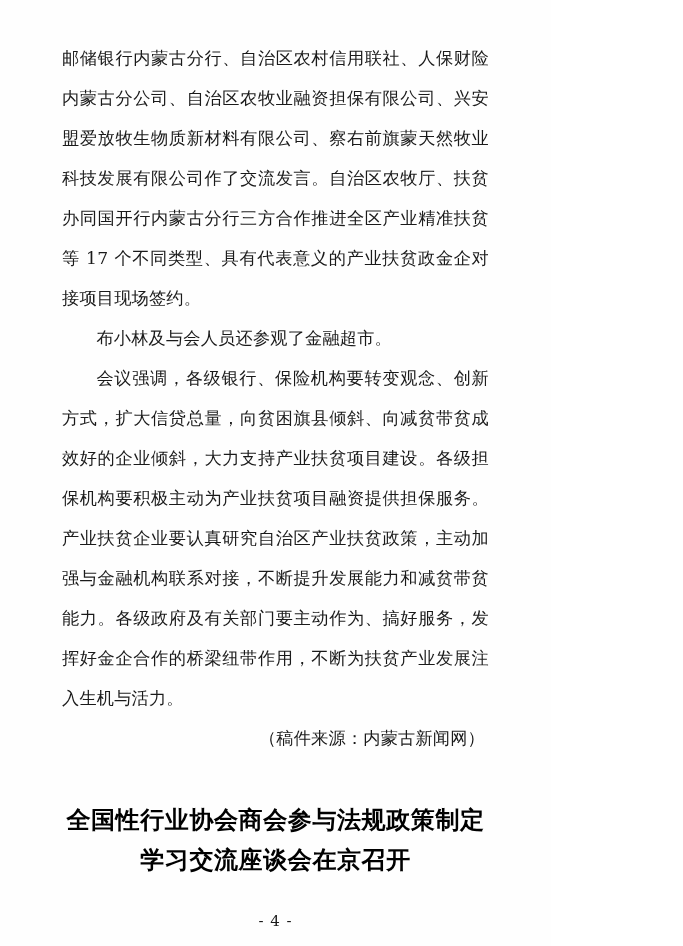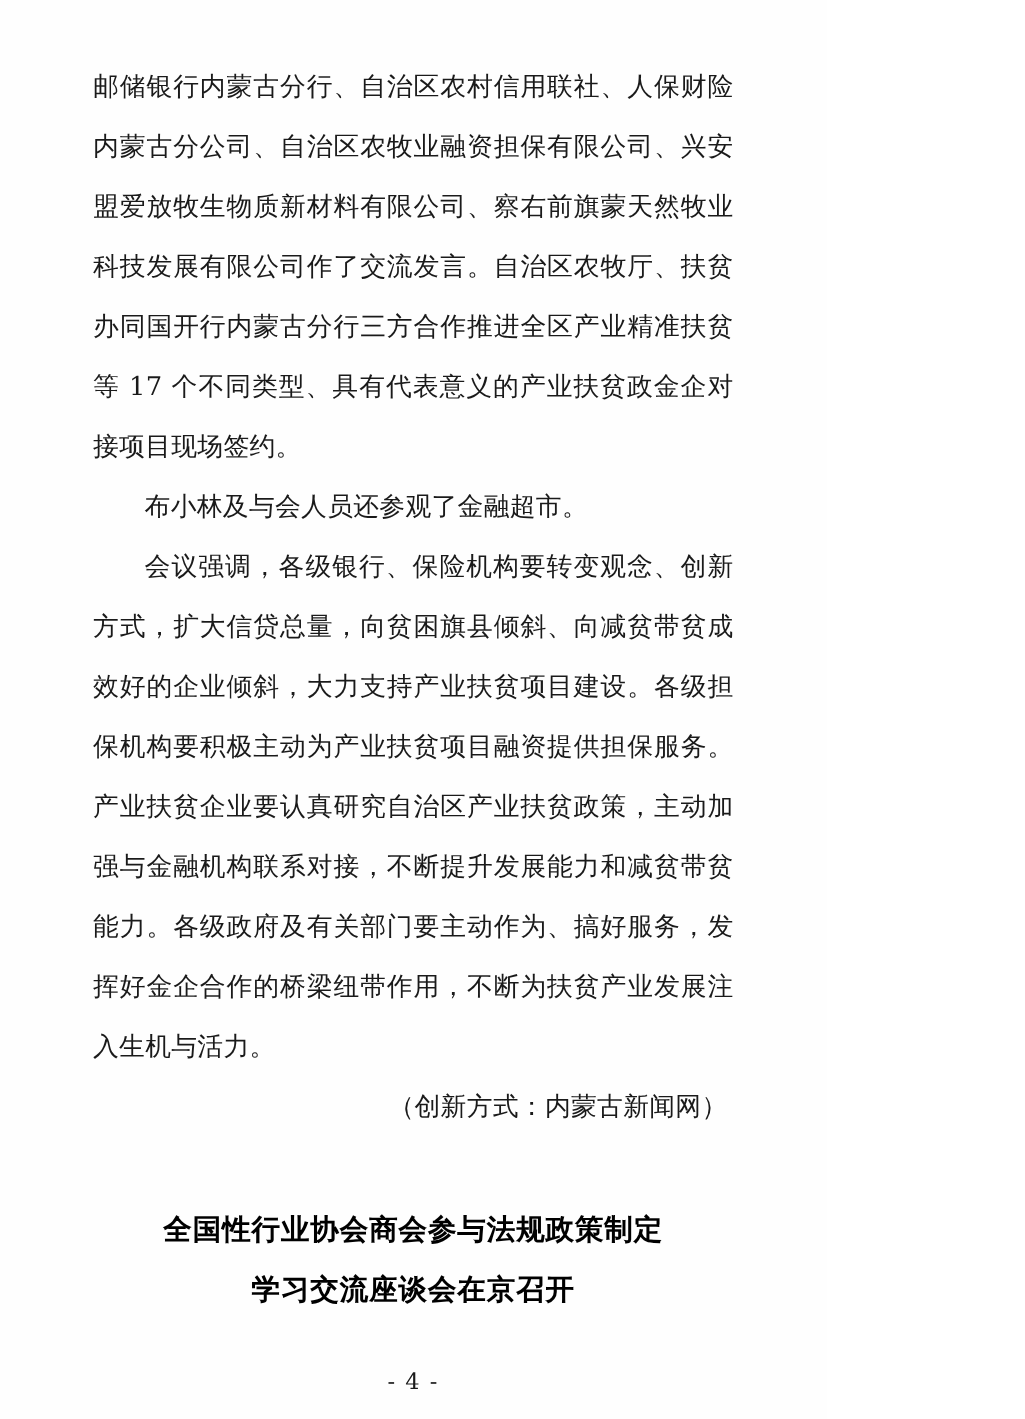--- a/index.html
+++ b/index.html
@@ -43,21 +43,21 @@
     text-indent: 0;
     padding-right: 4px;
   }
   .heading-block {
     margin-top: 42px;
     margin-bottom: 4px;
   }
   .heading-line {
     font-family: "DejaVu Sans", "Liberation Sans", sans-serif;
     font-weight: bold;
-    font-size: 19px;
+    font-size: 24px;
     line-height: 40px;
     text-align: center;
     letter-spacing: 0.6px;
     color: #000000;
   }
   .section-body {
     margin-top: 14px;
   }
   .page-number {
     position: absolute;
@@ -77,21 +77,21 @@
 <div class="page">
 
   <div class="doc-body">
 
     <p class="para no-indent">邮储银行内蒙古分行、自治区农村信用联社、人保财险内蒙古分公司、自治区农牧业融资担保有限公司、兴安盟爱放牧生物质新材料有限公司、察右前旗蒙天然牧业科技发展有限公司作了交流发言。自治区农牧厅、扶贫办同国开行内蒙古分行三方合作推进全区产业精准扶贫等 17 个不同类型、具有代表意义的产业扶贫政金企对接项目现场签约。</p>
 
     <p class="para">布小林及与会人员还参观了金融超市。</p>
 
     <p class="para">会议强调，各级银行、保险机构要转变观念、创新方式，扩大信贷总量，向贫困旗县倾斜、向减贫带贫成效好的企业倾斜，大力支持产业扶贫项目建设。各级担保机构要积极主动为产业扶贫项目融资提供担保服务。产业扶贫企业要认真研究自治区产业扶贫政策，主动加强与金融机构联系对接，不断提升发展能力和减贫带贫能力。各级政府及有关部门要主动作为、搞好服务，发挥好金企合作的桥梁纽带作用，不断为扶贫产业发展注入生机与活力。</p>
 
-    <p class="para right">（创新方式：内蒙古新闻网）</p>
+    <p class="para right">（稿件来源：内蒙古新闻网）</p>
 
     <div class="heading-block">
       <div class="heading-line">全国性行业协会商会参与法规政策制定</div>
       <div class="heading-line">学习交流座谈会在京召开</div>
     </div>
 
 
   </div>
 
   <div class="page-number">- 4 -</div>

